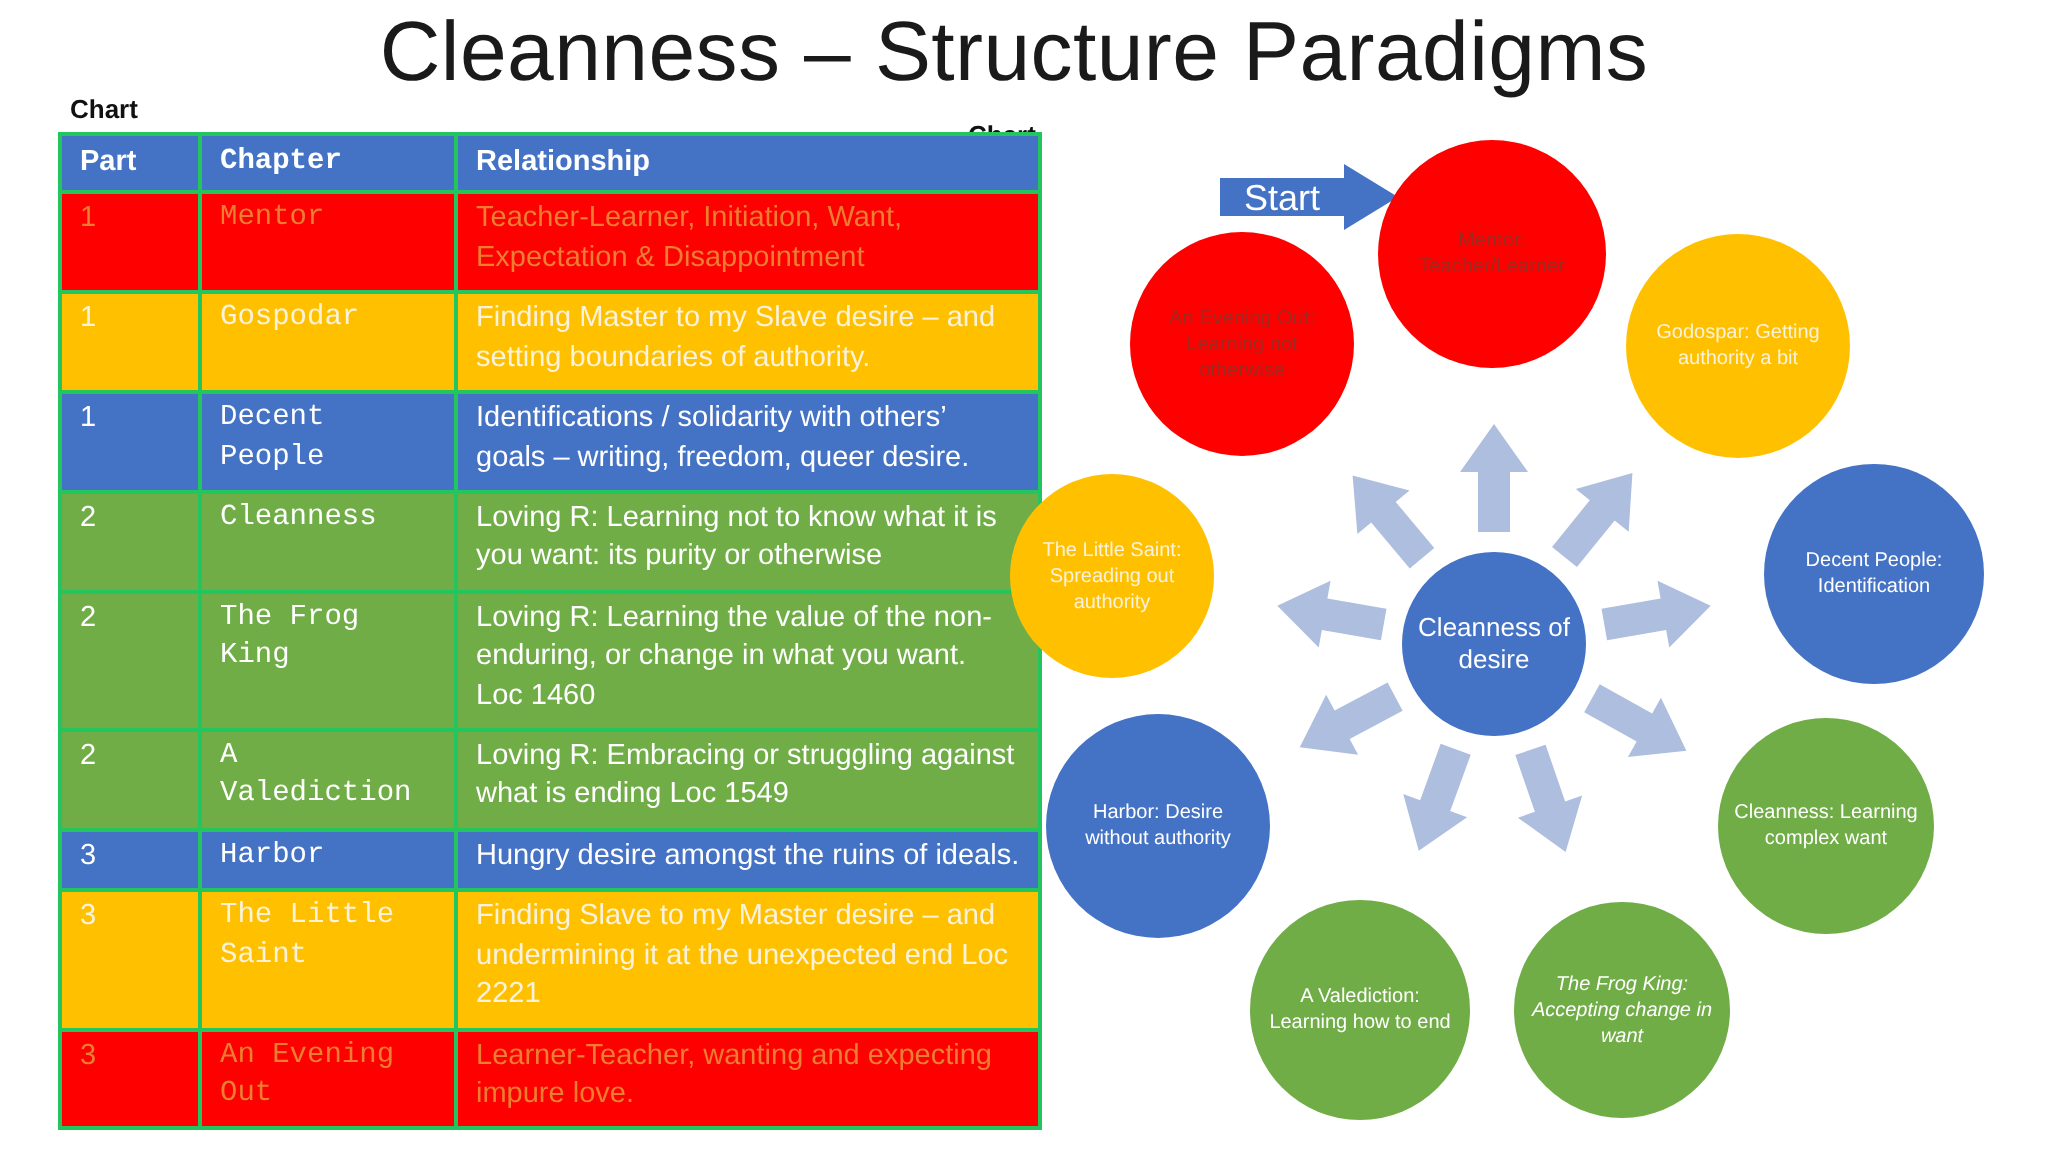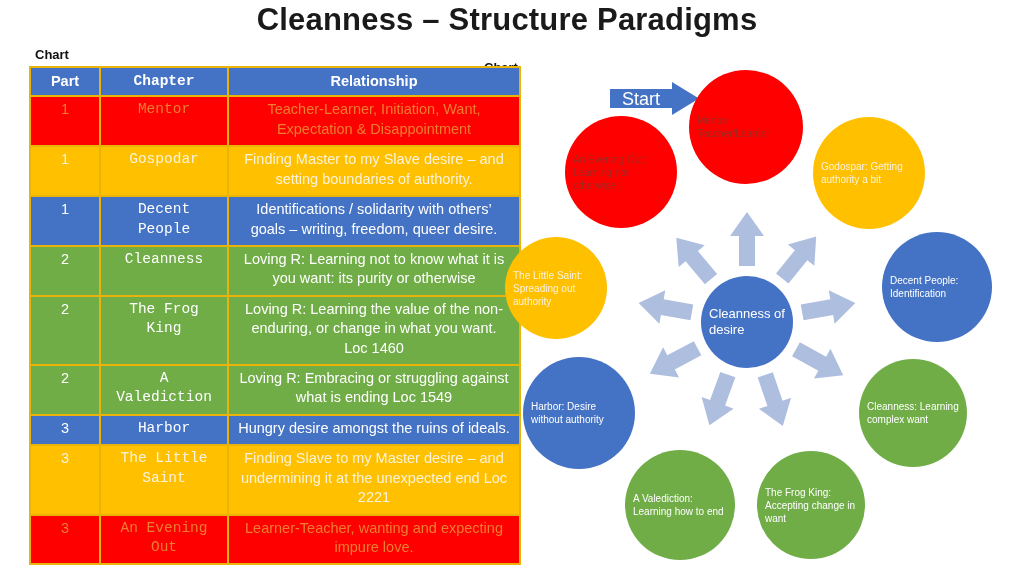--- a/index.html
+++ b/index.html
@@ -9,21 +9,21 @@
     overflow: hidden;
     font-family: "Liberation Sans", sans-serif;
     position: relative;
   }
   .slide { position: absolute; inset: 0; width: 1024px; height: 576px; }
 
   
   .slide-title {
     position: absolute; top: 2px; left: 0; width: 1014px;
     text-align: center;
-    font-size: 31px; font-weight: 700;
+    font-size: 42px; font-weight: 400;
     color: var(--c-title-text);
     letter-spacing: 0.2px;
   }
 
   
   .section-label {
     position: absolute;
     font-size: 13px; font-weight: 700; color: #111;
   }
   .grid-label  { left: 35px; top: 47px; }
@@ -32,23 +32,23 @@
   
   table.grid-table {
     position: absolute; left: 29px; top: 66px;
     width: 454px;
     border-collapse: collapse;
     table-layout: fixed;
     font-size: 14.5px;
     line-height: 1.34;
   }
   .grid-table th, .grid-table td {
-    border: 2px solid #eab308;
+    border: 2px solid #22c55e;
     vertical-align: top;
-    text-align: center;
+    text-align: left;
     padding: 3px 9px 6px 9px;
   }
   .grid-table th {
     background: var(--c-blue); color: #fff;
     font-weight: 700; padding-top: 4px; padding-bottom: 4px;
   }
   .col-part { width: 50px; }
   .col-chapter { width: 108px; font-family: Liberation Mono, monospace; }
   .col-relationship { width: 272px; }
 
@@ -64,20 +64,21 @@
   .arrows-svg polygon.start { fill: var(--c-start-arrow); }
   .arrows-svg text.start-label {
     fill: #ffffff; font-size: 18px;
     font-family: "Liberation Sans", sans-serif;
   }
 
   .circle {
     position: absolute;
     border-radius: 50%;
     display: flex; align-items: center; justify-content: center;
+    text-align: center;
     box-sizing: border-box;
     padding: 0 8px;
   }
   .node { font-size: 10px; line-height: 1.3; }
   .bg-red    { background: var(--c-red);    color: var(--c-chart-red-text); }
   .bg-yellow { background: var(--c-yellow); color: var(--c-on-yellow-text); }
   .bg-blue   { background: var(--c-blue);   color: #ffffff; }
   .bg-green  { background: var(--c-green);  color: #ffffff; }
 
   .center-circle {
@@ -179,21 +180,21 @@
       </div>
       <div class="circle node bg-yellow" style="left: 813px; top: 117px; height: 112px; width: 112px;">
         <span>Godospar: Getting authority a bit</span>
       </div>
       <div class="circle node bg-blue" style="left: 882px; top: 232px; height: 110px; width: 110px;">
         <span>Decent People: Identification</span>
       </div>
       <div class="circle node bg-green" style="left: 859px; top: 359px; height: 108px; width: 108px;">
         <span>Cleanness: Learning complex want</span>
       </div>
-      <div class="circle node bg-green" style="left: 757px; top: 451px; height: 108px; width: 108px;">
+      <div class="circle node bg-green" style="left: 757px; top: 451px; height: 108px; width: 108px; font-style: italic;">
         <span>The Frog King: Accepting change in want</span>
       </div>
       <div class="circle node bg-green" style="left: 625px; top: 450px; height: 110px; width: 110px;">
         <span>A Valediction: Learning how to end</span>
       </div>
       <div class="circle node bg-blue" style="left: 523px; top: 357px; height: 112px; width: 112px;">
         <span>Harbor: Desire without authority</span>
       </div>
       <div class="circle node bg-yellow" style="left: 505px; top: 237px; height: 102px; width: 102px;">
         <span>The Little Saint: Spreading out authority</span>

